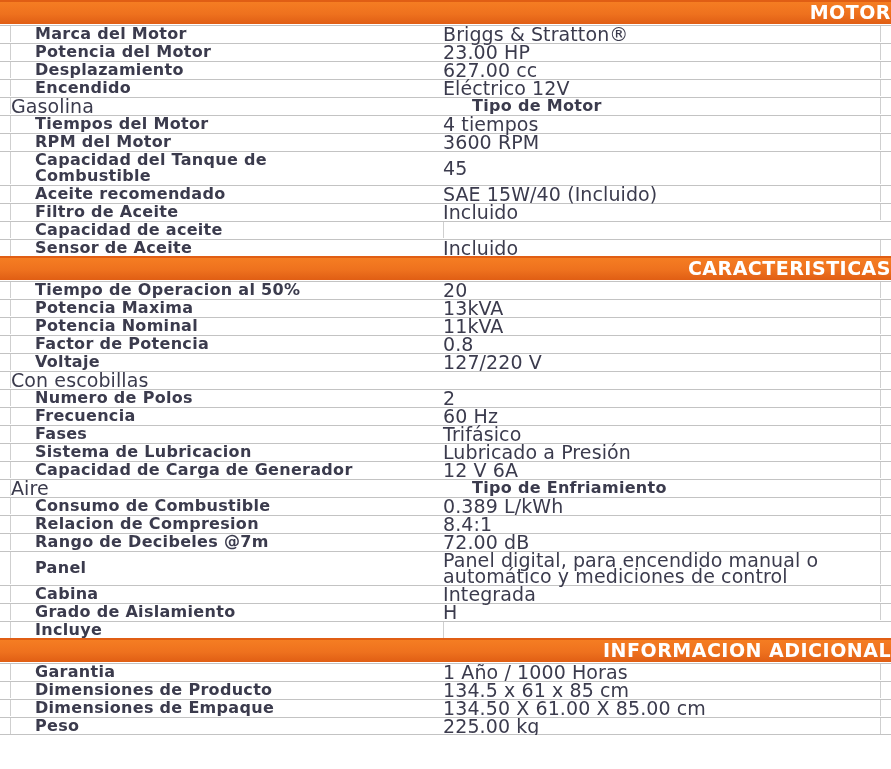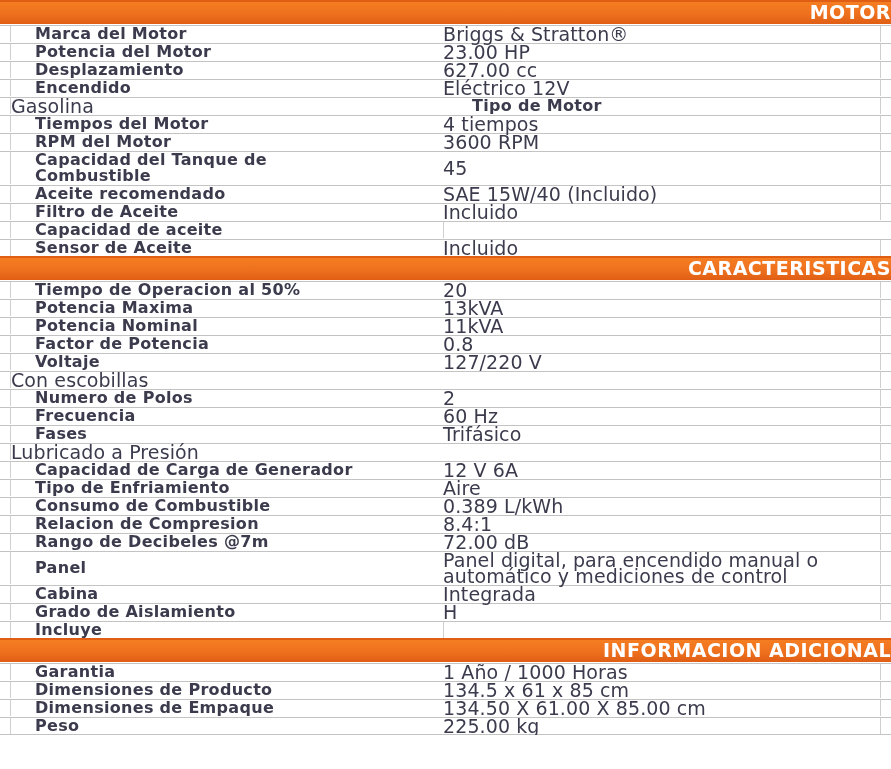--- a/index.html
+++ b/index.html
@@ -301,44 +301,47 @@
       <span class="txt">Fases</span>
     </div>
     <div class="cell value">
       <span class="txt">Trifásico</span>
     </div>
     <div class="gutter gr"></div>
   </div>
 
   <div class="row">
     <div class="gutter gl"></div>
+    <div class="cell label">
+      <span class="txt">Sistema de Lubricacion</span>
+    </div>
     <div class="cell value">
       <span class="txt">Lubricado a Presión</span>
     </div>
     <div class="gutter gr"></div>
   </div>
 
   <div class="row">
     <div class="gutter gl"></div>
     <div class="cell label">
       <span class="txt">Capacidad de Carga de Generador</span>
     </div>
     <div class="cell value">
       <span class="txt">12 V 6A</span>
     </div>
     <div class="gutter gr"></div>
   </div>
 
   <div class="row">
     <div class="gutter gl"></div>
+    <div class="cell value">
+      <span class="txt">Aire</span>
+    </div>
     <div class="cell label">
       <span class="txt">Tipo de Enfriamiento</span>
-    </div>
-    <div class="cell value">
-      <span class="txt">Aire</span>
     </div>
     <div class="gutter gr"></div>
   </div>
 
   <div class="row">
     <div class="gutter gl"></div>
     <div class="cell label">
       <span class="txt">Consumo de Combustible</span>
     </div>
     <div class="cell value">

